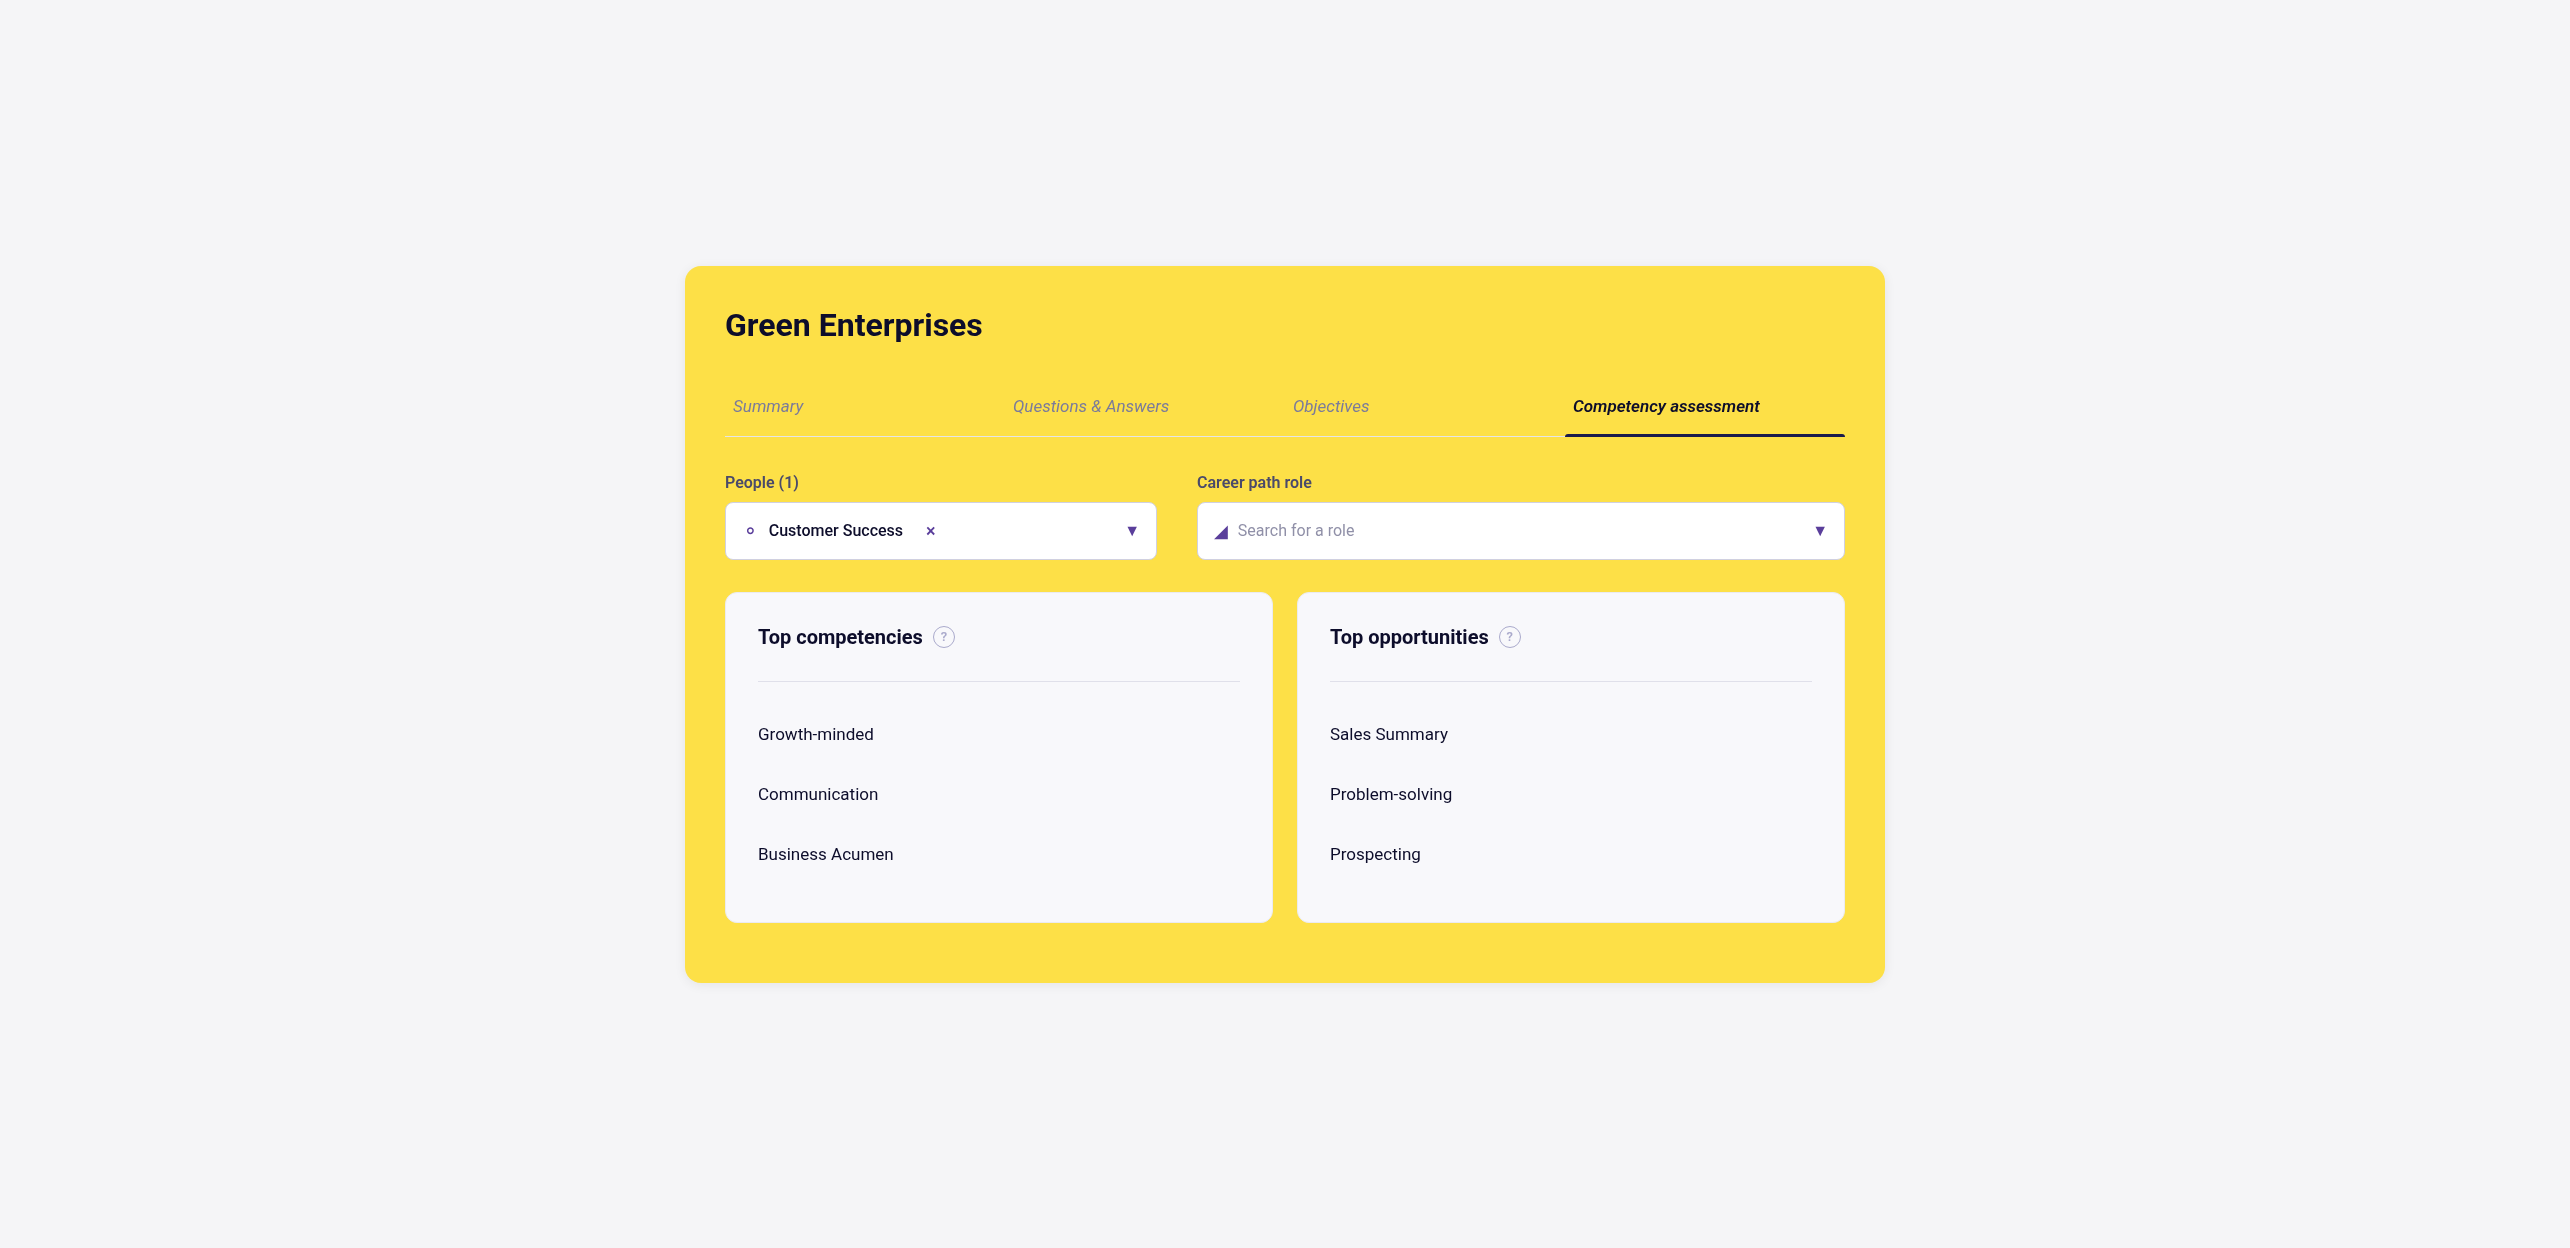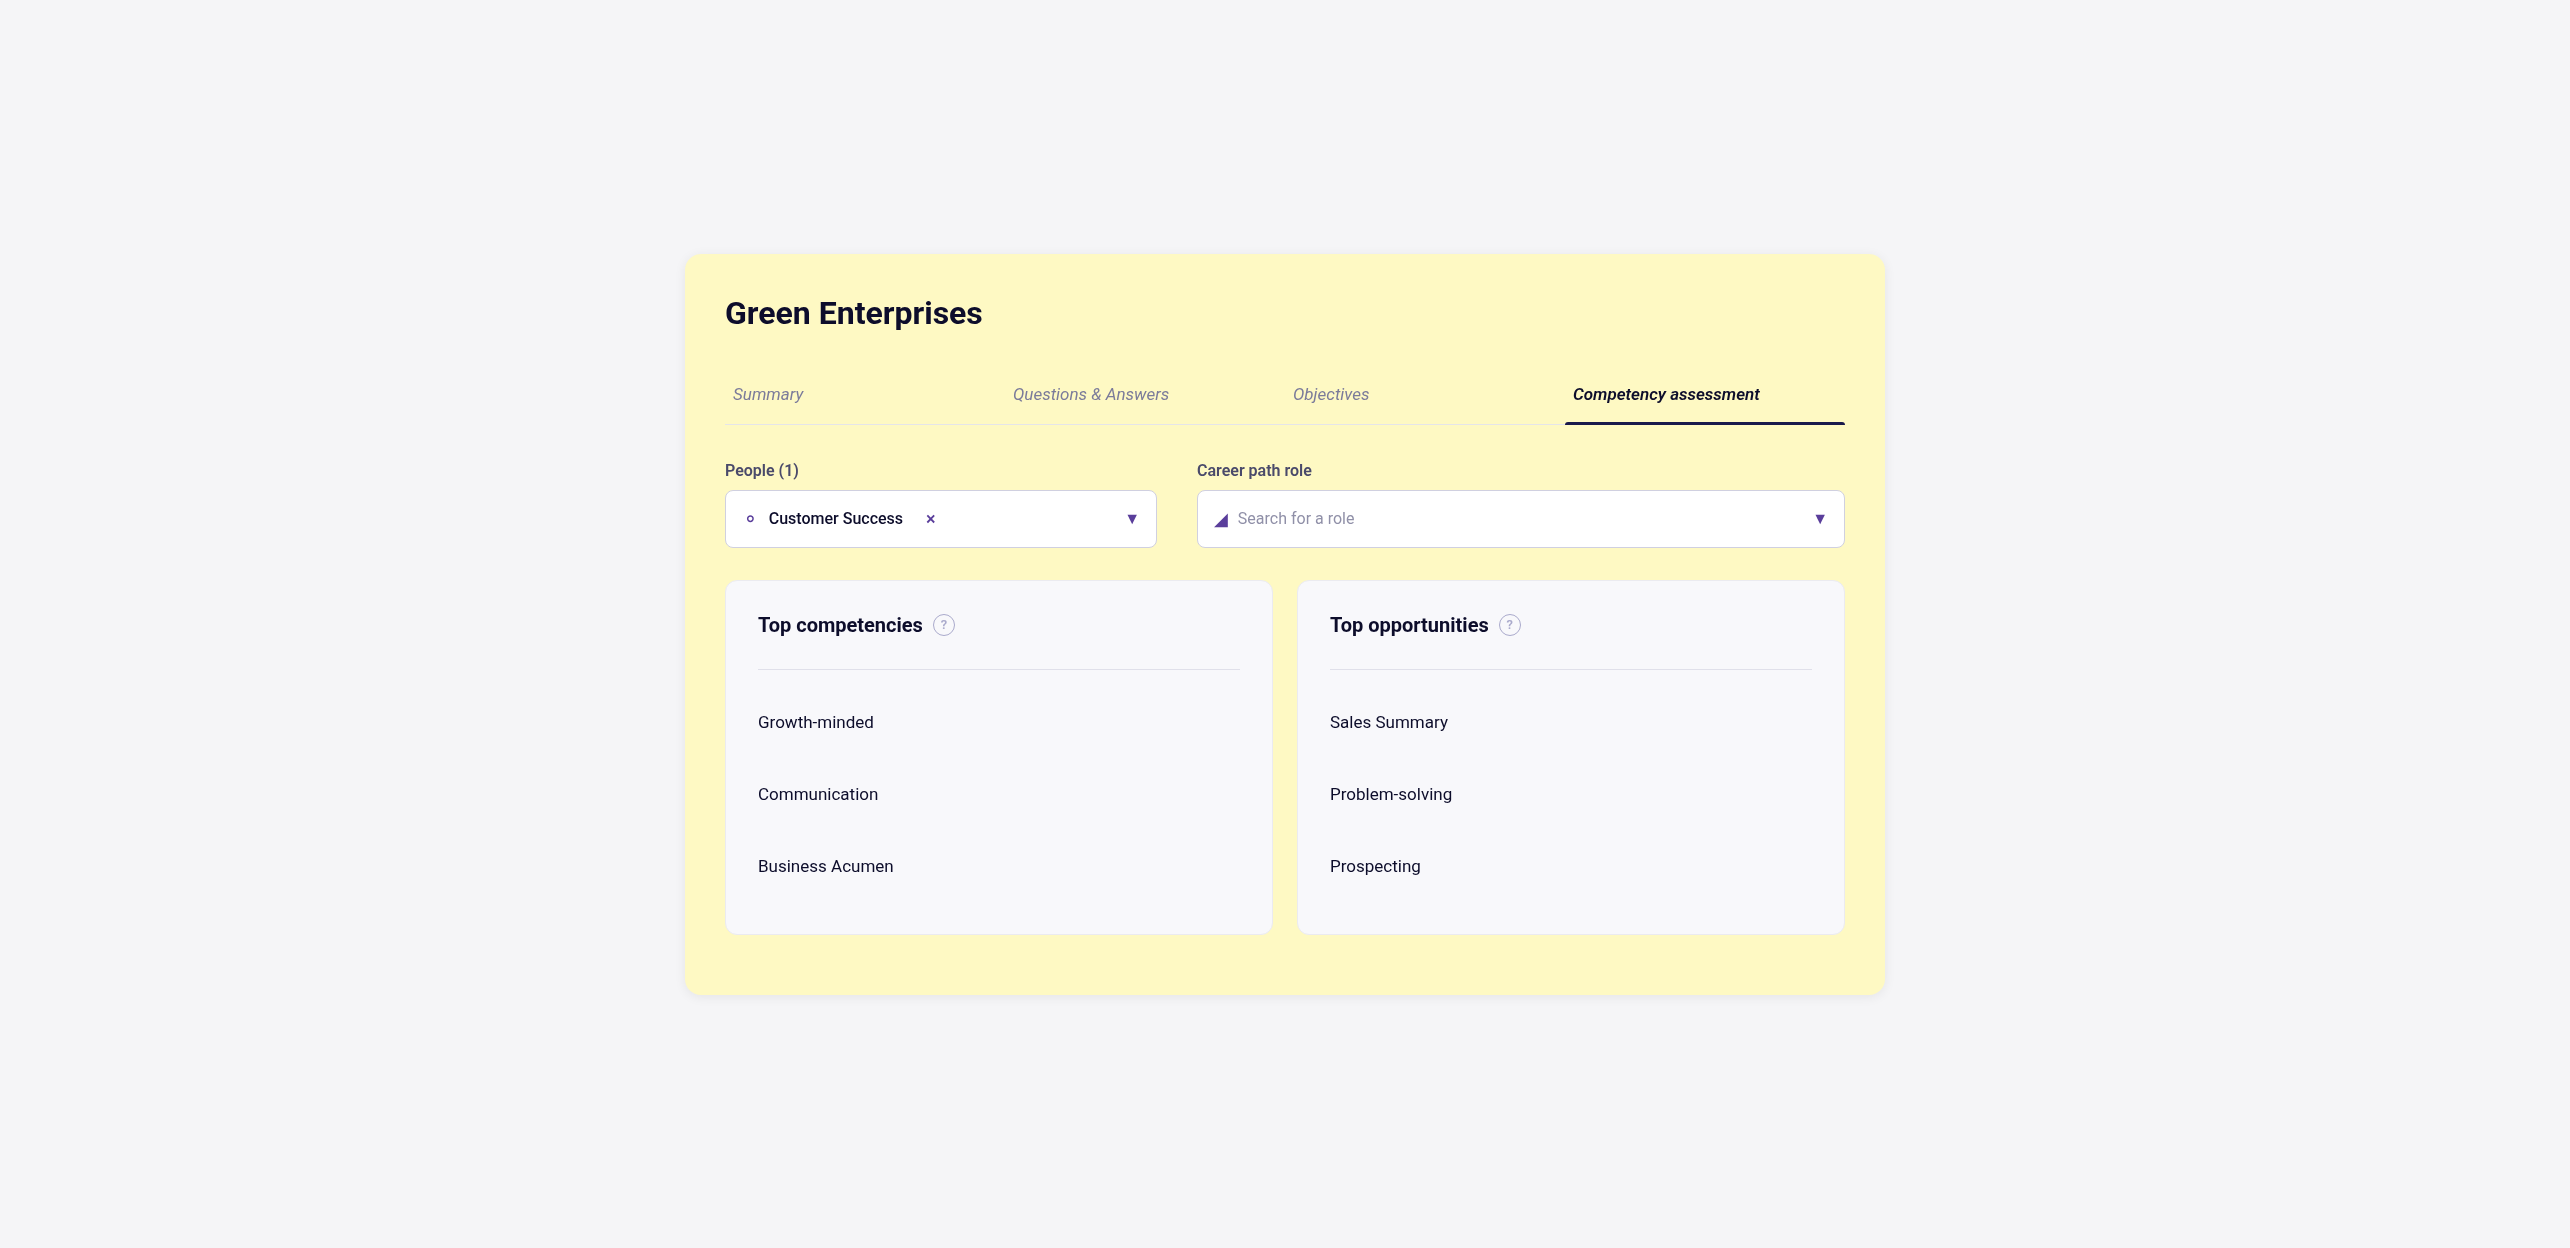--- a/index.html
+++ b/index.html
@@ -12,21 +12,21 @@
       font-family: -apple-system, BlinkMacSystemFont, 'Segoe UI', Roboto, sans-serif;
       background: #f5f5f7;
       display: flex;
       justify-content: center;
       align-items: center;
       min-height: 100vh;
       padding: 20px;
     }
 
     .page-container {
-      background: #fef9c3;
+      background: #fde047;
       border-radius: 16px;
       width: 100%;
       max-width: 1200px;
       padding: 40px 40px 60px 40px;
       box-shadow: 0 2px 12px rgba(0,0,0,0.07);
     }
 
     .page-title {
       font-size: 32px;
       font-weight: 700;
@@ -187,21 +187,21 @@
       color: #aaaacc;
       font-size: 13px;
       font-weight: 600;
       cursor: pointer;
       flex-shrink: 0;
     }
 
     .card-items {
       display: flex;
       flex-direction: column;
-      gap: 16px;
+      gap: 4px;
     }
 
     .card-item {
       font-size: 17px;
       color: #0d0d2b;
       padding: 18px 0;
       font-weight: 400;
     }
   </style>
 </head>

